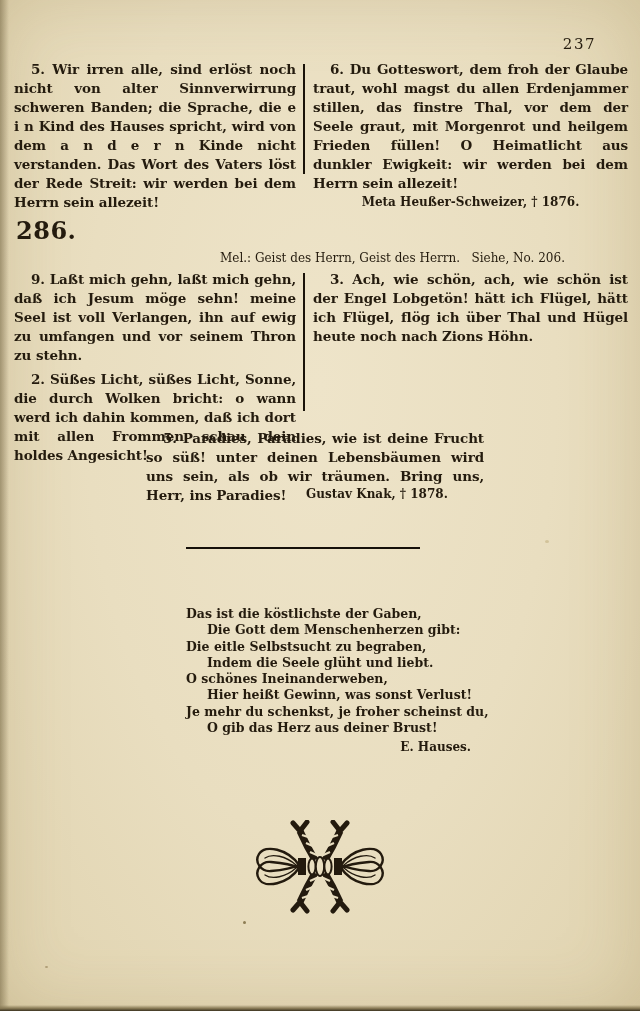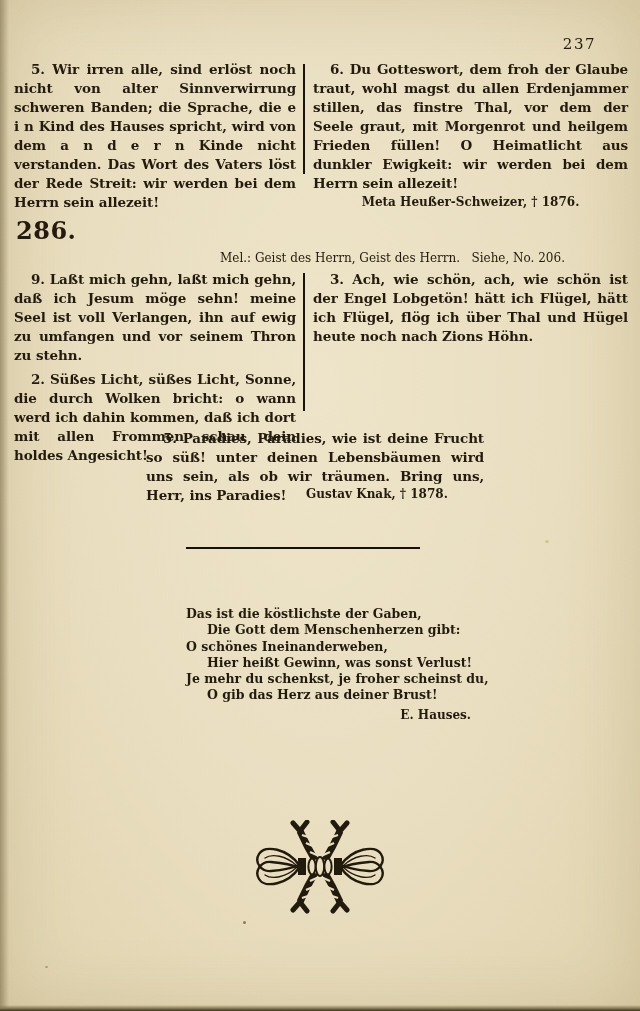--- a/index.html
+++ b/index.html
@@ -93,20 +93,22 @@
   <div class="verse5-block">
     <p class="verse">5. Paradies, Paradies, wie ist deine Frucht so süß! unter deinen Lebensbäumen wird uns sein, als ob wir träumen. Bring uns, Herr, ins Paradies!</p>
     <div class="attrib v5-attrib">Gustav Knak, † 1878.</div>
   </div>
 
   <div class="mid-rule"></div>
 
   <div class="poem">
     <div class="poem-line">Das ist die köstlichste der Gaben,</div>
     <div class="poem-line indent">Die Gott dem Menschenherzen gibt:</div>
+    <div class="poem-line">Die eitle Selbstsucht zu begraben,</div>
+    <div class="poem-line indent">Indem die Seele glüht und liebt.</div>
     <div class="poem-line">O schönes Ineinanderweben,</div>
     <div class="poem-line indent">Hier heißt Gewinn, was sonst Verlust!</div>
     <div class="poem-line">Je mehr du schenkst, je froher scheinst du,</div>
     <div class="poem-line indent">O gib das Herz aus deiner Brust!</div>
     <div class="attrib poem-attrib">E. Hauses.</div>
   </div>
 
   <div class="ornament">
     <svg width="136" height="94" viewBox="0 0 136 94">
       <g stroke="#231a0e" fill="none" stroke-width="2.4" stroke-linecap="round">

